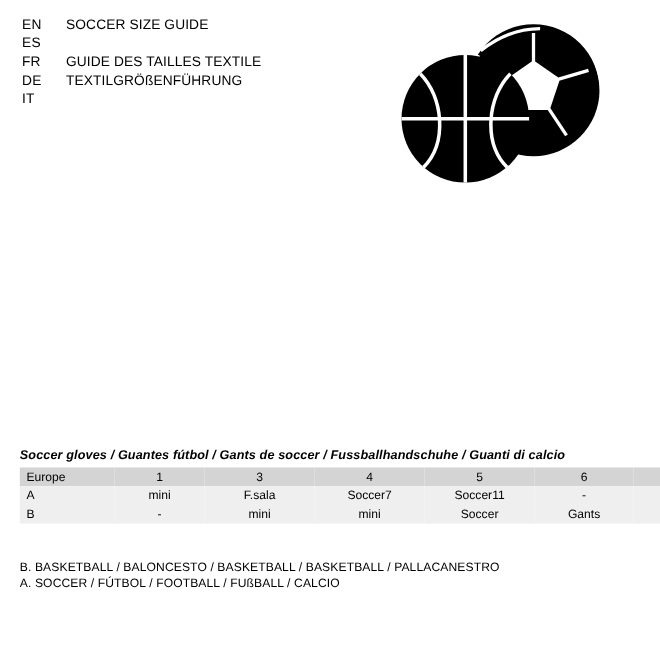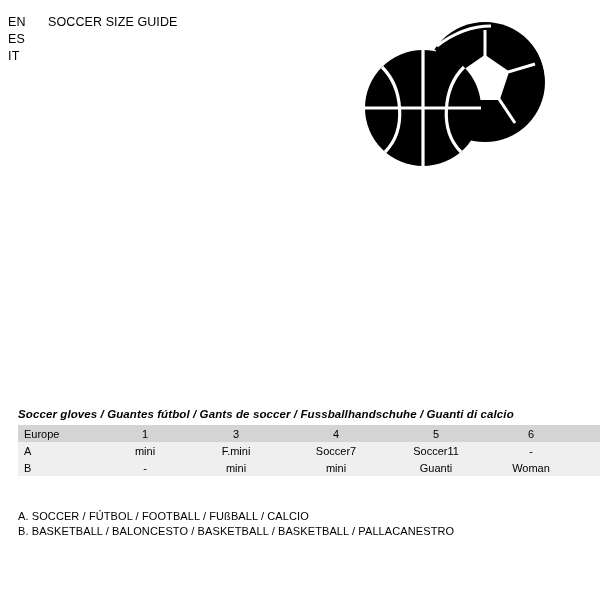--- a/index.html
+++ b/index.html
@@ -12,21 +12,21 @@
     background: #ffffff;
     font-family: "Liberation Sans", sans-serif;
     color: #000000;
     position: relative;
     overflow: hidden;
   }
 
   
   .lang-block {
     position: absolute;
-    left: 8px;
+    left: 20px;
     top: 14px;
     width: 330px;
   }
   .lang-row {
     display: flex;
     align-items: baseline;
     height: 17px;
     line-height: 17px;
   }
   .lang-code {
@@ -114,20 +114,28 @@
 </head>
 <body>
 
 <div class="lang-block">
   <div class="lang-row">
     <div class="lang-code">EN</div>
     <div class="lang-text">SOCCER SIZE GUIDE</div>
   </div>
   <div class="lang-row">
     <div class="lang-code">ES</div>
+  </div>
+  <div class="lang-row">
+    <div class="lang-code">FR</div>
+    <div class="lang-text">GUIDE DES TAILLES TEXTILE</div>
+  </div>
+  <div class="lang-row">
+    <div class="lang-code">DE</div>
+    <div class="lang-text">TEXTILGRÖßENFÜHRUNG</div>
   </div>
   <div class="lang-row">
     <div class="lang-code">IT</div>
   </div>
 </div>
 
 <div class="illustration">
   <svg width="200" height="150" viewBox="0 0 200 150" xmlns="http://www.w3.org/2000/svg">
 
     <circle cx="130" cy="62" r="60" fill="#000000"></circle>
@@ -164,35 +172,35 @@
         <td class="c1">1</td>
         <td class="c2">3</td>
         <td class="c3">4</td>
         <td class="c4">5</td>
         <td class="c5">6</td>
         <td class="c6">7</td>
       </tr>
       <tr class="body-row">
         <td class="rowlabel">A</td>
         <td class="c1">mini</td>
-        <td class="c2">F.mini</td>
+        <td class="c2">F.sala</td>
         <td class="c3">Soccer7</td>
         <td class="c4">Soccer11</td>
         <td class="c5">-</td>
         <td class="c6">-</td>
       </tr>
       <tr class="body-row">
         <td class="rowlabel">B</td>
         <td class="c1">-</td>
         <td class="c2">mini</td>
         <td class="c3">mini</td>
-        <td class="c4">Guanti</td>
-        <td class="c5">Woman</td>
+        <td class="c4">Soccer</td>
+        <td class="c5">Gants</td>
         <td class="c6">Man</td>
       </tr>
     </tbody>
   </table>
 </div>
 
 <div class="legend">
+  <div class="legend-line">B. BASKETBALL / BALONCESTO / BASKETBALL / BASKETBALL / PALLACANESTRO</div>
   <div class="legend-line">A. SOCCER / FÚTBOL / FOOTBALL / FUßBALL / CALCIO</div>
-  <div class="legend-line">B. BASKETBALL / BALONCESTO / BASKETBALL / BASKETBALL / PALLACANESTRO</div>
 </div>
 
 </body></html>

